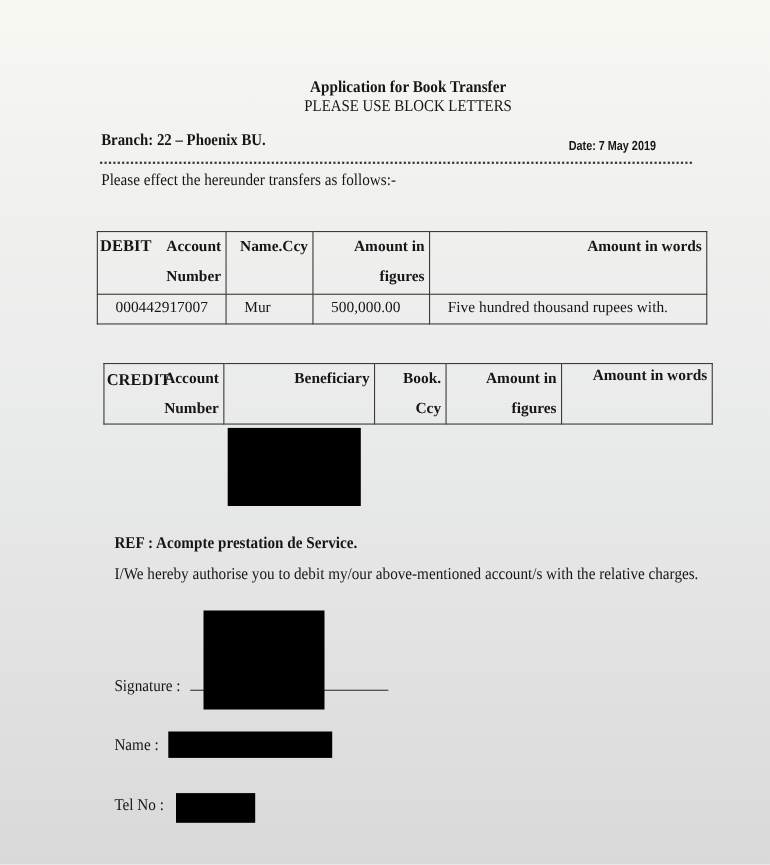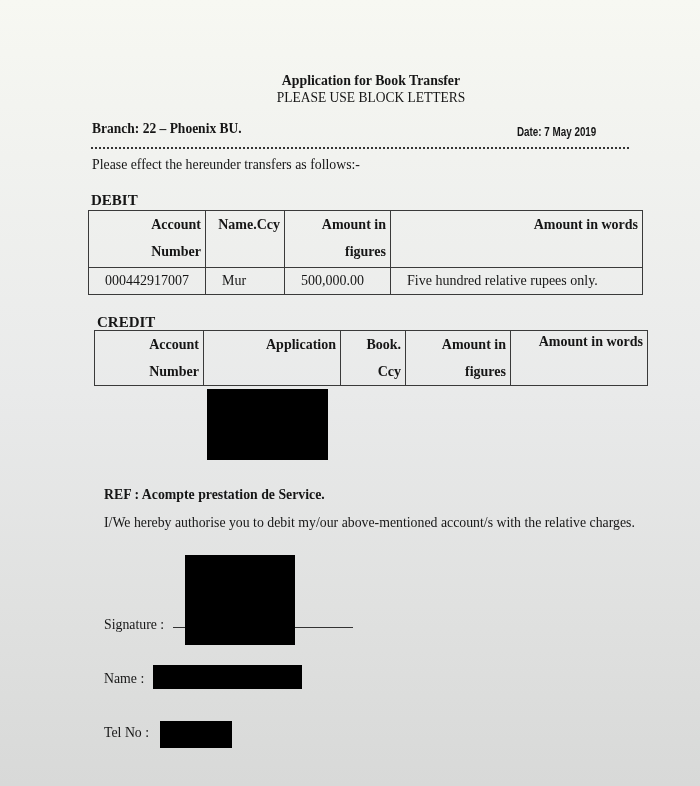--- a/index.html
+++ b/index.html
@@ -9,21 +9,21 @@
     font-family: "Liberation Serif", "DejaVu Serif", serif;
     color: #161616;
   }
   .abs { position: absolute; }
   .title { left: 0; width: 742px; top: 72px; text-align: center; font-weight: bold; font-size: 15px; transform: scaleX(0.92); transform-origin: 371px 0; }
   .subtitle { left: 0; width: 742px; top: 89px; text-align: center; font-size: 15px; transform: scaleX(0.9); transform-origin: 371px 0; }
   .branch { left: 92px; top: 120px; font-weight: bold; font-size: 15px; transform: scaleX(0.9); transform-origin: 0 0; }
   .date { left: 517px; top: 125px; font-family: "Liberation Sans", "DejaVu Sans", sans-serif; font-weight: bold; font-size: 12px; transform: scaleX(0.82); transform-origin: 0 0; }
   .dash { left: 91px; top: 147px; width: 538px; height: 0; border-top: 2px dotted #333; }
   .intro { left: 92px; top: 156px; font-size: 15px; transform: scaleX(0.92); transform-origin: 0 0; }
-  .sec-label { font-weight: bold; font-size: 15px; }
+  .sec-label { font-weight: bold; font-size: 15px; margin-top: 24px; }
   table.form { position: absolute; border-collapse: collapse; font-size: 14px; }
   table.form td, table.form th { border: 1.5px solid #3a3a3a; padding: 0 4px; vertical-align: top; }
   table.form th { font-weight: bold; text-align: right; line-height: 27px; padding-top: 0; }
   table.form td { line-height: 26px; padding-left: 16px; }
   .redact { position: absolute; background: #000; }
   .ref { left: 104px; top: 486px; font-weight: bold; font-size: 15px; transform: scaleX(0.92); transform-origin: 0 0; }
   .auth { left: 104px; top: 514px; width: 590px; font-size: 15px; line-height: 17px; transform: scaleX(0.92); transform-origin: 0 0; text-align: justify; text-align-last: left; }
   .label { font-size: 15px; transform: scaleX(0.92); transform-origin: 0 0; }
   .sigline { left: 173px; top: 627px; width: 180px; border-top: 1.5px solid #333; }
 </style>
@@ -52,38 +52,38 @@
         <tr style="height:57px;">
       <th><span>Account</span><br><span>Number</span></th>
       <th><span>Name.Ccy</span></th>
       <th><span>Amount in</span><br><span>figures</span></th>
       <th><span>Amount in words</span></th>
     </tr>
     <tr>
       <td>000442917007</td>
       <td>Mur</td>
       <td>500,000.00</td>
-      <td>Five hundred relative rupees only.</td>
+      <td>Five hundred thousand rupees with.</td>
     </tr>
   </tbody>
     </table>
 
   <div class="abs sec-label" style="left:97px; top:314px;">CREDIT</div>
   <table class="form" style="left:94px; top:330px; width:554px;">
     <colgroup>
         <col style="width:109px">
         <col style="width:137px">
         <col style="width:65px">
         <col style="width:105px">
         <col>
       </colgroup>
     <tbody>
         <tr style="height:55px;">
       <th><span>Account</span><br><span>Number</span></th>
-      <th><span>Application</span></th>
+      <th><span>Beneficiary</span></th>
       <th><span>Book.</span><br><span>Ccy</span></th>
       <th><span>Amount in</span><br><span>figures</span></th>
       <th style="line-height:22px;"><span>Amount in words</span></th>
     </tr>
   </tbody>
     </table>
   <div class="redact" style="left:207px; top:389px; width:121px; height:71px;"></div>
 
   <div class="abs ref">REF : Acompte prestation de Service.</div>
   <div class="abs auth">I/We hereby authorise you to debit my/our above-mentioned account/s with the relative charges.</div>

